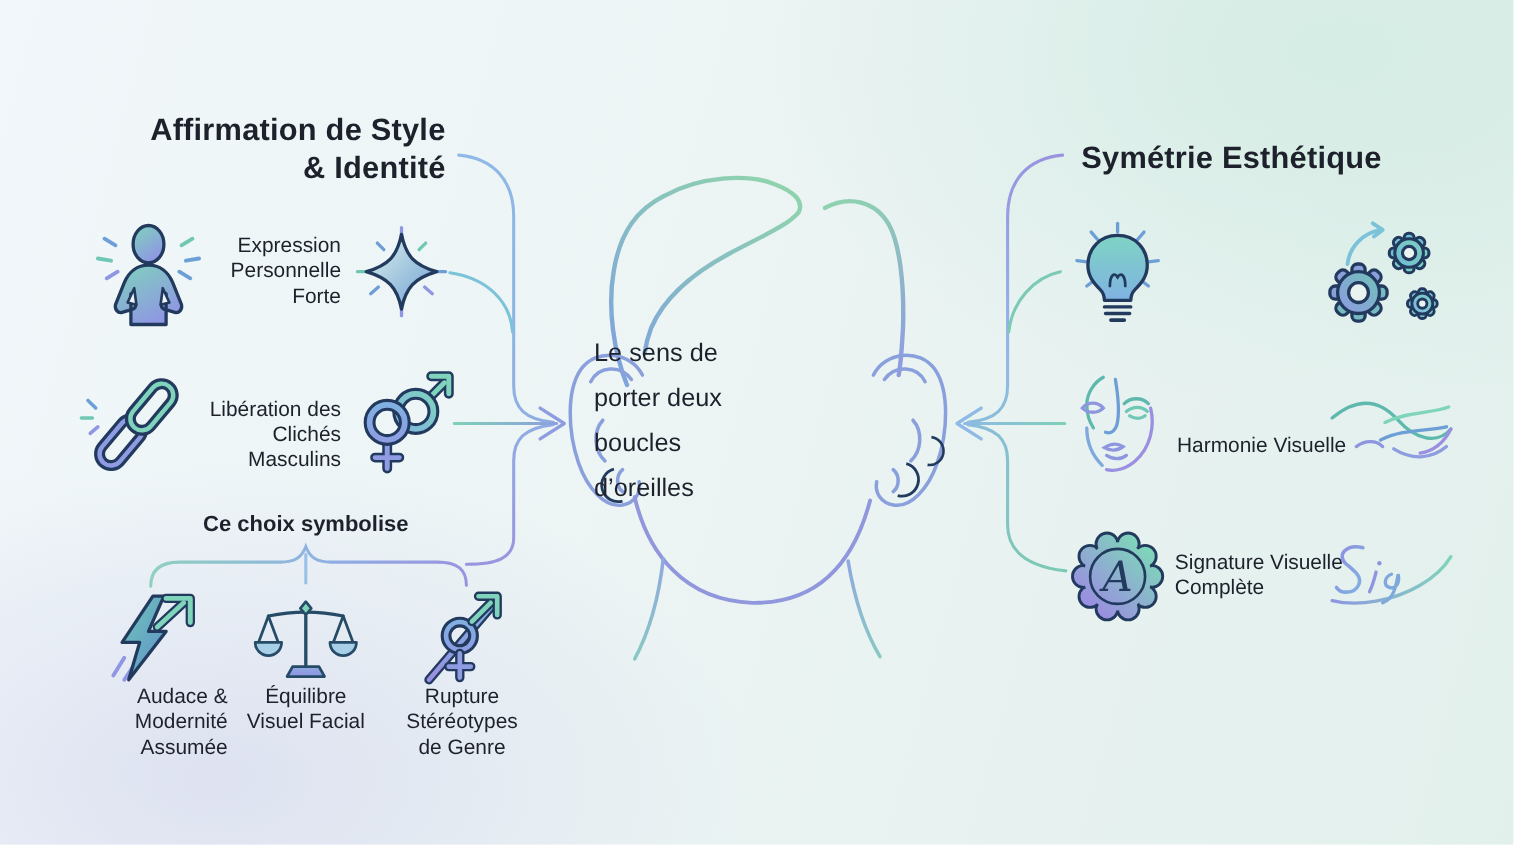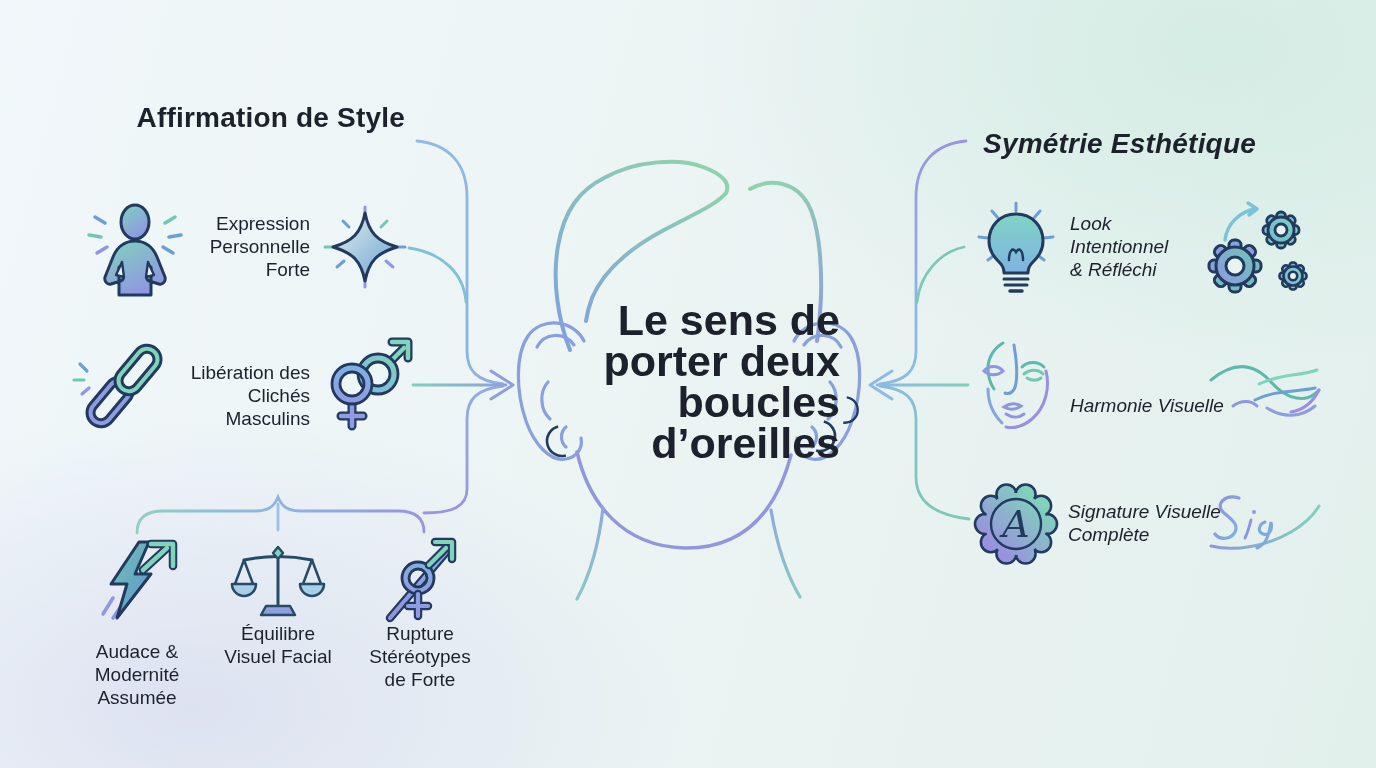--- a/index.html
+++ b/index.html
@@ -7,23 +7,23 @@
     position:relative;width:1376px;height:768px;overflow:hidden;
     font-family:"Liberation Sans",sans-serif;color:#1d212b;
     background:
       radial-gradient(ellipse 700px 420px at 14% 92%, rgba(196,196,232,.40), rgba(196,196,232,0) 70%),
       radial-gradient(ellipse 800px 500px at 88% 6%, rgba(198,232,219,.55), rgba(198,232,219,0) 65%),
       linear-gradient(105deg,#f1f7fa 0%,#ecf4f4 45%,#e2f0ec 100%);
   }
   .abs{position:absolute;}
   .layer{position:absolute;left:0;top:0;width:1376px;height:768px;}
   .ttl{font-weight:bold;font-size:28px;line-height:35px;letter-spacing:.2px;}
-  .ctr-title{font-weight:bold;font-size:43px;line-height:41px;text-align:right;}
+  .ctr-title{font-weight:normal;font-size:23px;line-height:41px;text-align:left;}
   .lab{font-size:19px;line-height:23px;}
-  .ra{text-align:right;} .ca{text-align:center;} .la{text-align:left;font-style:italic;}
+  .ra{text-align:right;} .ca{text-align:center;} .la{text-align:left;}
   .sub{font-weight:bold;font-size:20px;}
   svg{display:block;overflow:visible;}
   .icon{position:absolute;}
 </style>
 </head>
 <body>
 
 <div class="stage">
 
   <svg class="layer" viewBox="0 0 1376 768">
@@ -118,20 +118,21 @@
 
   <div class="abs ctr-title" style="left:540px;top:300px;width:300px;">
     <div>Le sens de</div>
     <div>porter deux</div>
     <div>boucles</div>
     <div>d’oreilles</div>
   </div>
 
   <div class="abs ttl ra" style="left:85px;top:100px;width:320px;">
     <div>Affirmation de Style</div>
+    <div>&amp; Identité</div>
   </div>
 
   <svg class="icon" style="left:77px;top:195px" width="116" height="104" viewBox="0 0 116 104">
     <defs>
         <linearGradient id="gP" x1="0" y1="0" x2=".6" y2="1">
       <stop offset="0" stop-color="#7fd4bb"></stop>
           <stop offset="1" stop-color="#8f96e3"></stop>
         </linearGradient>
       </defs>
     <g stroke-linecap="round">
@@ -215,20 +216,21 @@
       <path d="M72,10 L88,10 L88,26" fill="none" stroke="#7fd4bb" stroke-width="4.5" stroke-linejoin="round"></path>
     </g>
     <path fill-rule="evenodd" d="M58,22 a20,20 0 1 0 0,40 a20,20 0 1 0 0,-40 Z M58,30 a12,12 0 1 1 0,24 a12,12 0 1 1 0,-24 Z" fill="url(#gG2)" stroke="#223a5e" stroke-width="2.8"></path>
     <g stroke-linecap="round">
       <path d="M32,72 L32,94 M21,84 L43,84" stroke="#223a5e" stroke-width="9"></path>
       <path d="M32,72 L32,94 M21,84 L43,84" stroke="#8f9ce3" stroke-width="4.5"></path>
     </g>
     <path fill-rule="evenodd" d="M32,32 a20,20 0 1 0 0,40 a20,20 0 1 0 0,-40 Z M32,40 a12,12 0 1 1 0,24 a12,12 0 1 1 0,-24 Z" fill="url(#gG)" stroke="#223a5e" stroke-width="2.8"></path>
   </svg>
 
+  <div class="abs sub ca" style="left:158px;top:466px;width:240px;">Ce choix symbolise</div>
 
   <svg class="icon" style="left:93px;top:538px" width="90" height="84" viewBox="0 0 90 84">
     <defs>
         <linearGradient id="gL" x1="0" y1="0" x2="1" y2="1">
       <stop offset="0" stop-color="#6fc7b4"></stop>
           <stop offset="1" stop-color="#5f8fd0"></stop>
         </linearGradient>
       </defs>
     <path d="M20,60 L10,76" stroke="#8f96e3" stroke-width="3.5" stroke-linecap="round"></path>
     <path d="M28,68 L20,80" stroke="#8f96e3" stroke-width="3.5" stroke-linecap="round"></path>
@@ -279,33 +281,33 @@
     <g stroke-linecap="round">
       <path d="M36,60 L36,82 M26,72 L46,72" stroke="#223a5e" stroke-width="8.5"></path>
       <path d="M36,60 L36,82 M26,72 L46,72" stroke="#8f9ce3" stroke-width="4.2"></path>
       <path d="M47,31 L64,14" stroke="#223a5e" stroke-width="8.5"></path>
       <path d="M53,8 L70,8 L70,25" fill="none" stroke="#223a5e" stroke-width="8.5" stroke-linejoin="round"></path>
       <path d="M47,31 L64,14" stroke="#7fd4bb" stroke-width="4.2"></path>
       <path d="M53,8 L70,8 L70,25" fill="none" stroke="#7fd4bb" stroke-width="4.2" stroke-linejoin="round"></path>
     </g>
   </svg>
 
-  <div class="abs lab ca" style="left:67px;top:640px;width:140px;">
+  <div class="abs lab ca" style="left:67px;top:622px;width:140px;text-align:right;">
     <div>Audace &amp;</div>
     <div>Modernité</div>
     <div>Assumée</div>
   </div>
   <div class="abs lab ca" style="left:203px;top:622px;width:150px;">
     <div>Équilibre</div>
     <div>Visuel Facial</div>
   </div>
   <div class="abs lab ca" style="left:345px;top:622px;width:150px;">
     <div>Rupture</div>
     <div>Stéréotypes</div>
-    <div>de Forte</div>
+    <div>de Genre</div>
   </div>
 
   <div class="abs ttl la" style="left:983px;top:126px;width:360px;">Symétrie Esthétique</div>
 
   <svg class="icon" style="left:973px;top:202px" width="86" height="96" viewBox="0 0 86 96">
     <defs>
         <linearGradient id="gB" x1="0" y1="0" x2="0" y2="1">
       <stop offset="0" stop-color="#7fd4c4"></stop>
           <stop offset="1" stop-color="#7fb2e2"></stop>
         </linearGradient>
@@ -321,25 +323,20 @@
     </g>
     <path d="M43,12 C27,12 16,24 16,39 C16,49 21,55 27,61 C30,64 31,67 31,71 L55,71 C55,67 56,64 59,61 C65,55 70,49 70,39 C70,24 59,12 43,12 Z" fill="url(#gB)" stroke="#223a5e" stroke-width="3" stroke-linejoin="round"></path>
     <path d="M36,58 C36,48 40,45 43,50 C46,45 50,48 50,58" fill="none" stroke="#223a5e" stroke-width="2.5" stroke-linecap="round"></path>
     <g stroke="#223a5e" stroke-linecap="round">
       <path d="M31,77 L55,77" stroke-width="3"></path>
       <path d="M32,83 L54,83" stroke-width="3"></path>
       <path d="M37,89 L49,89" stroke-width="3.5"></path>
     </g>
   </svg>
 
-  <div class="abs lab la" style="left:1070px;top:212px;width:190px;">
-    <div>Look</div>
-    <div>Intentionnel</div>
-    <div>&amp; Réfléchi</div>
-  </div>
 
   <svg class="icon" style="left:1199px;top:198px" width="112" height="104" viewBox="0 0 112 104">
     <defs>
       <linearGradient id="gGear" gradientUnits="userSpaceOnUse" x1="16" y1="88" x2="58" y2="46">
         <stop offset="0" stop-color="#8f96e3"></stop>
           <stop offset="1" stop-color="#6fc7b4"></stop>
         </linearGradient>
       <linearGradient id="gGear2" gradientUnits="userSpaceOnUse" x1="64" y1="46" x2="100" y2="18">
         <stop offset="0" stop-color="#6db8d8"></stop>
           <stop offset="1" stop-color="#7fd4bb"></stop>

